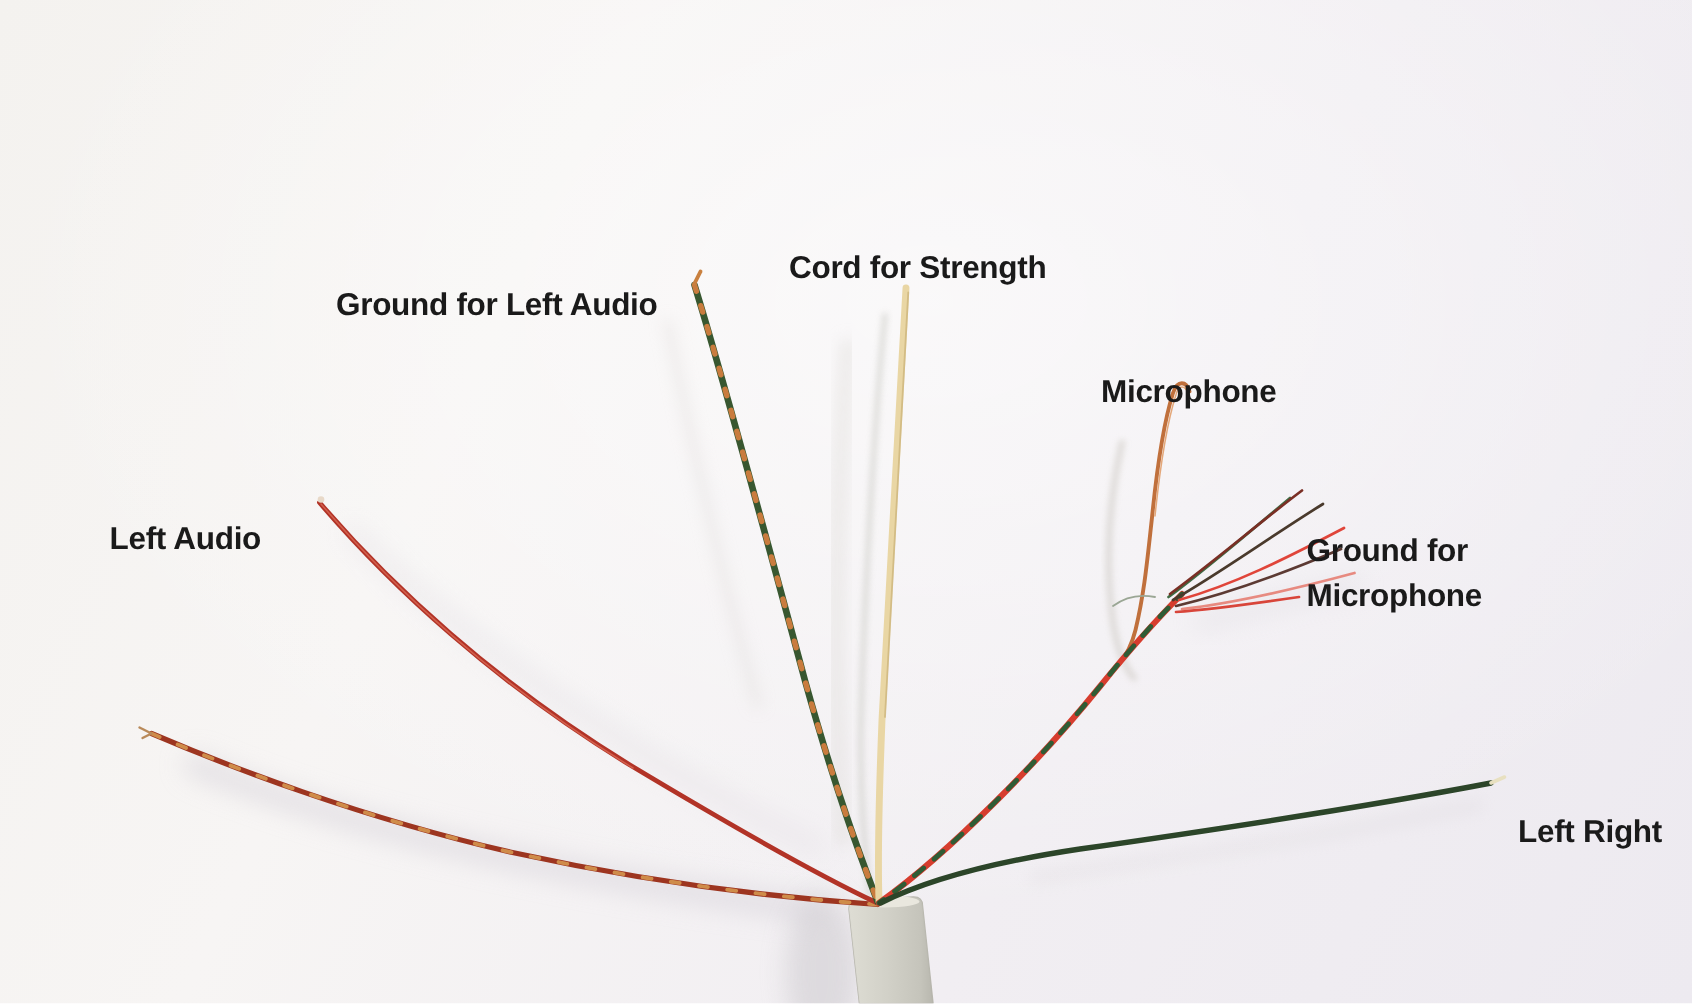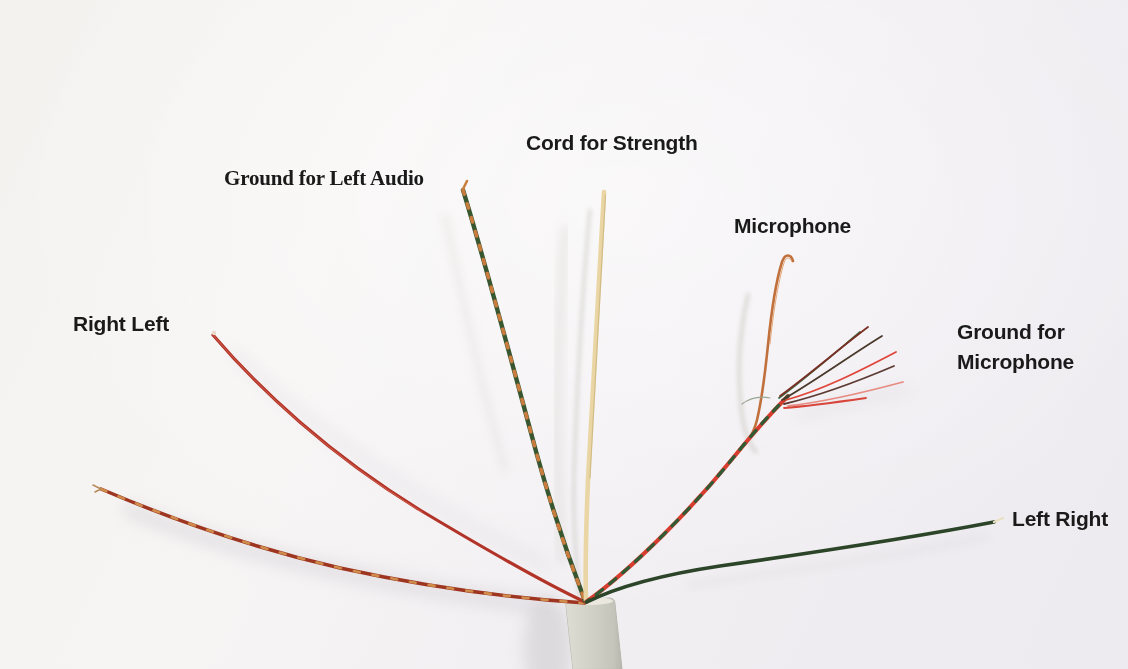--- a/index.html
+++ b/index.html
@@ -14,25 +14,26 @@
     font-family:"Liberation Sans", sans-serif;
   }
   .wires-svg{position:absolute;left:0;top:0;}
   .label{
     position:absolute;
     font-weight:700;
     font-size:21px;
     color:#1a1a1a;
     letter-spacing:-0.2px;
     white-space:nowrap;
+    margin-top:36px;
   }
   .lbl-cord{left:526px;top:131px;}
-  .lbl-gla{left:224px;top:166px;font-family:Liberation Serif, serif;}
+  .lbl-gla{left:224px;top:156px;}
   .lbl-mic{left:734px;top:214px;}
-  .lbl-gm{left:957px;top:317px;line-height:30px;white-space:pre-line;}
+  .lbl-gm{left:871px;top:317px;line-height:30px;white-space:pre-line;}
   .lbl-ra{left:73px;top:312px;}
   .lbl-gra{left:9px;top:449px;}
   .lbl-la{left:1012px;top:507px;}
 </style>
 </head>
 <body>
 
 <div class="stage">
 
   <svg class="wires-svg" width="1128" height="669" viewBox="0 0 1128 669">
@@ -119,15 +120,15 @@
       <path d="M 994 522 C 900 540 790 556 720 566 C 660 575 615 588 587 602" stroke-width="3.6" stroke="#2c4529"></path>
       <path d="M 994 522 l 9 -4" stroke="#e8e0c0" stroke-width="2.4"></path>
     </g>
   </svg>
 
   <div class="label lbl-cord">Cord for Strength</div>
   <div class="label lbl-gla">Ground for Left Audio</div>
   <div class="label lbl-mic">Microphone</div>
   <div class="label lbl-gm">Ground for
 Microphone</div>
-  <div class="label lbl-ra">Right Left</div>
+  <div class="label lbl-ra">Left Audio</div>
   <div class="label lbl-la">Left Right</div>
 </div>
 
 </body></html>

